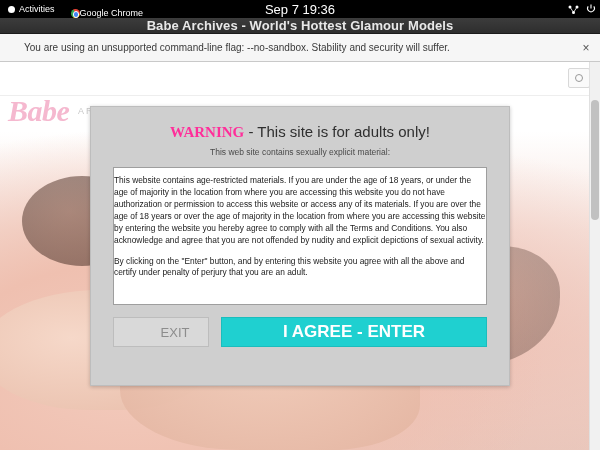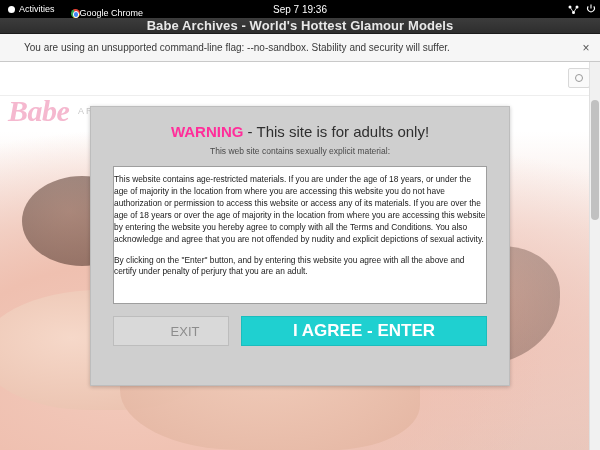--- a/index.html
+++ b/index.html
@@ -54,21 +54,21 @@
     left: 2.4px; top: 2.4px;
     width: 4.2px; height: 4.2px;
     border-radius: 50%;
     background: #4285f4;
     border: 0.8px solid #ffffff;
   }
   .tb-clock {
     position: absolute;
     left: 0; right: 0;
     text-align: center;
-    font-size: 10px;
+    font-size: 13px;
     color: #ffffff;
     pointer-events: none;
   }
   .tb-right {
     position: absolute;
     right: 4px; top: 0;
     height: 18px;
     display: flex; align-items: center; gap: 7px;
   }
   .ic-net svg, .ic-power svg { display: block; }
@@ -230,20 +230,21 @@
   }
   .warn-line {
     text-align: center;
     font-size: 15px;
     margin-top: 4px;
     white-space: nowrap;
   }
   .warn-word {
     color: #ff2e9a;
     font-weight: bold;
+    font-family: Liberation Serif, serif;
   }
   .warn-rest {
     color: #2f2f2f;
   }
   .sub-line {
     text-align: center;
     font-size: 8.5px;
     color: #4a4a4a;
     margin-top: 6px;
   }
@@ -263,21 +264,21 @@
   .legal-box p { margin: 0 0 9px 0; }
   .legal-box p:last-child { margin-bottom: 0; }
 
   .btn-row {
     display: flex;
     gap: 12px;
     margin-top: 12px;
     align-items: stretch;
   }
   .btn-exit {
-    width: 116px; height: 30px;
+    width: 96px; height: 30px;
     background: #d9d9d9;
     border: 1px solid #bdbdbd;
     color: #8d8d8d;
     font-size: 13px;
     display: flex; align-items: center; justify-content: center;
     cursor: pointer;
     padding-left: 28px;
   }
   .btn-enter {
     flex: 1; height: 30px;

